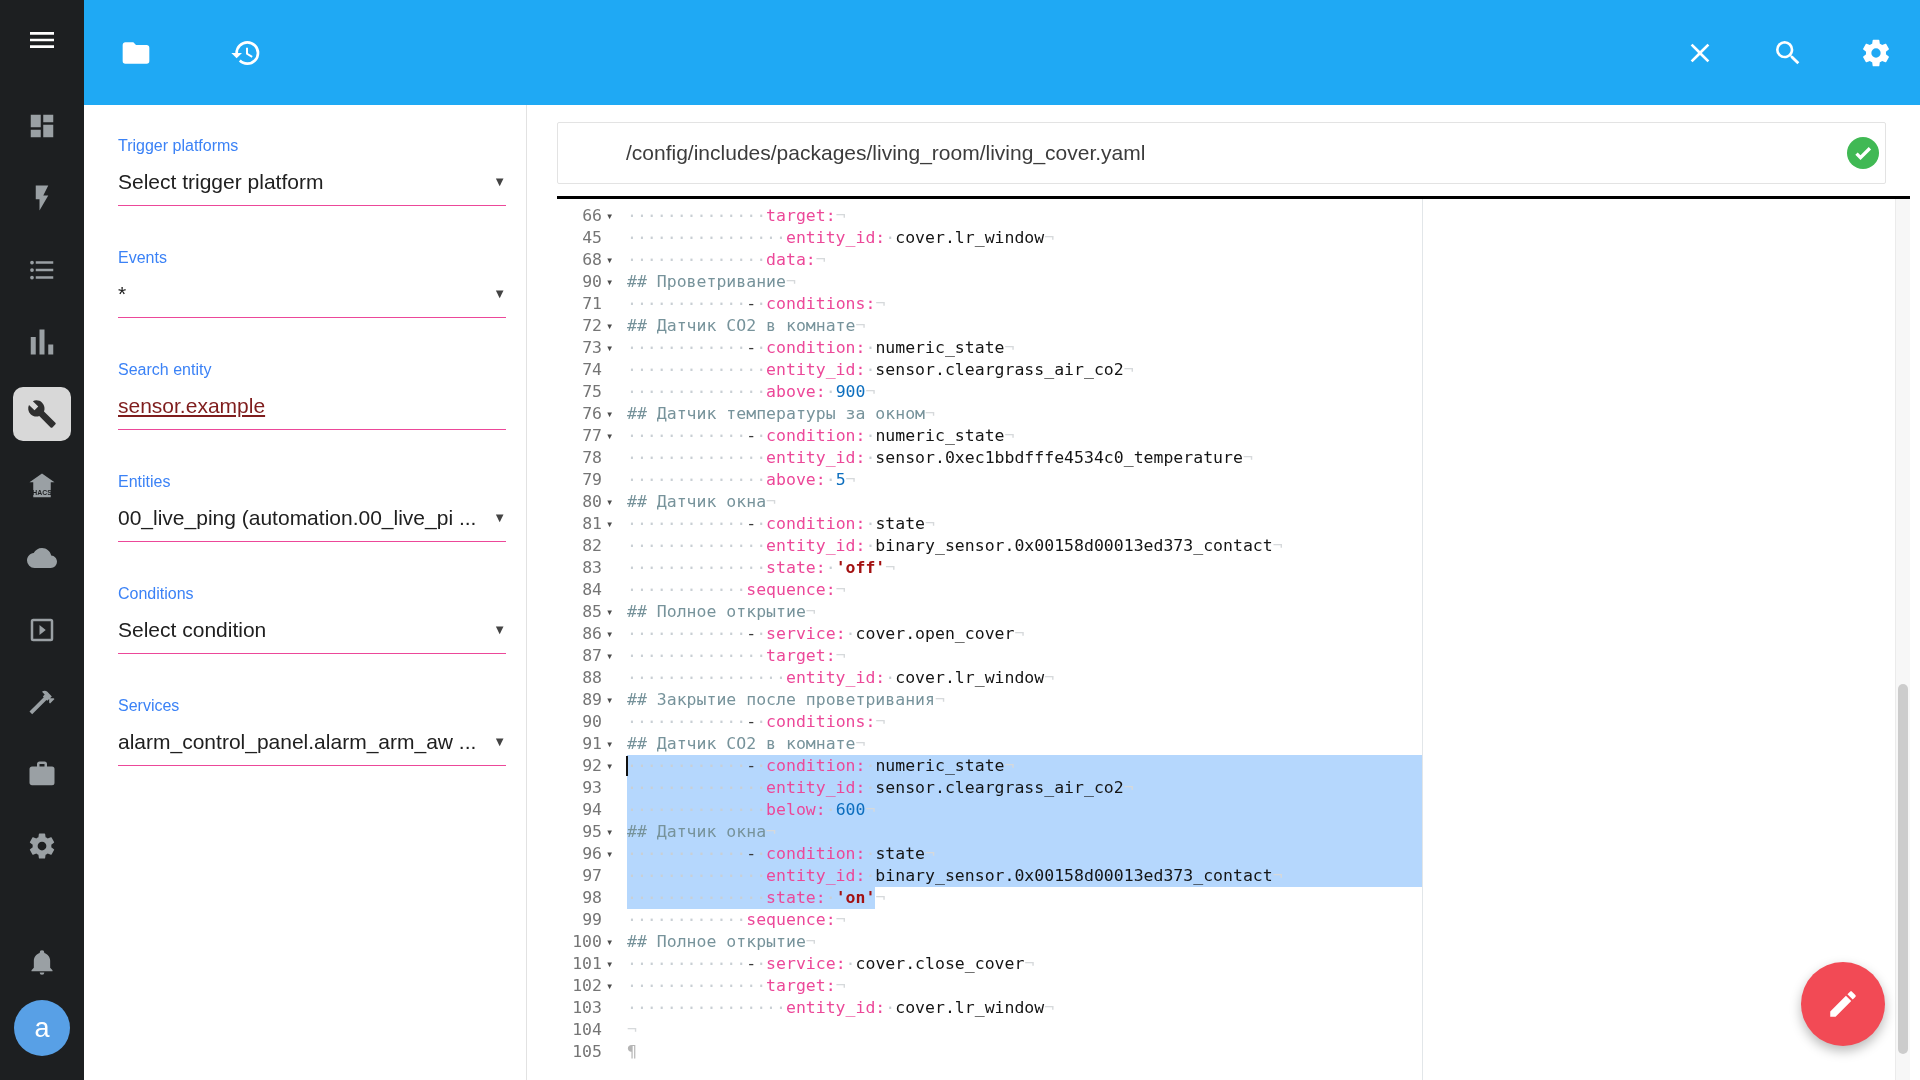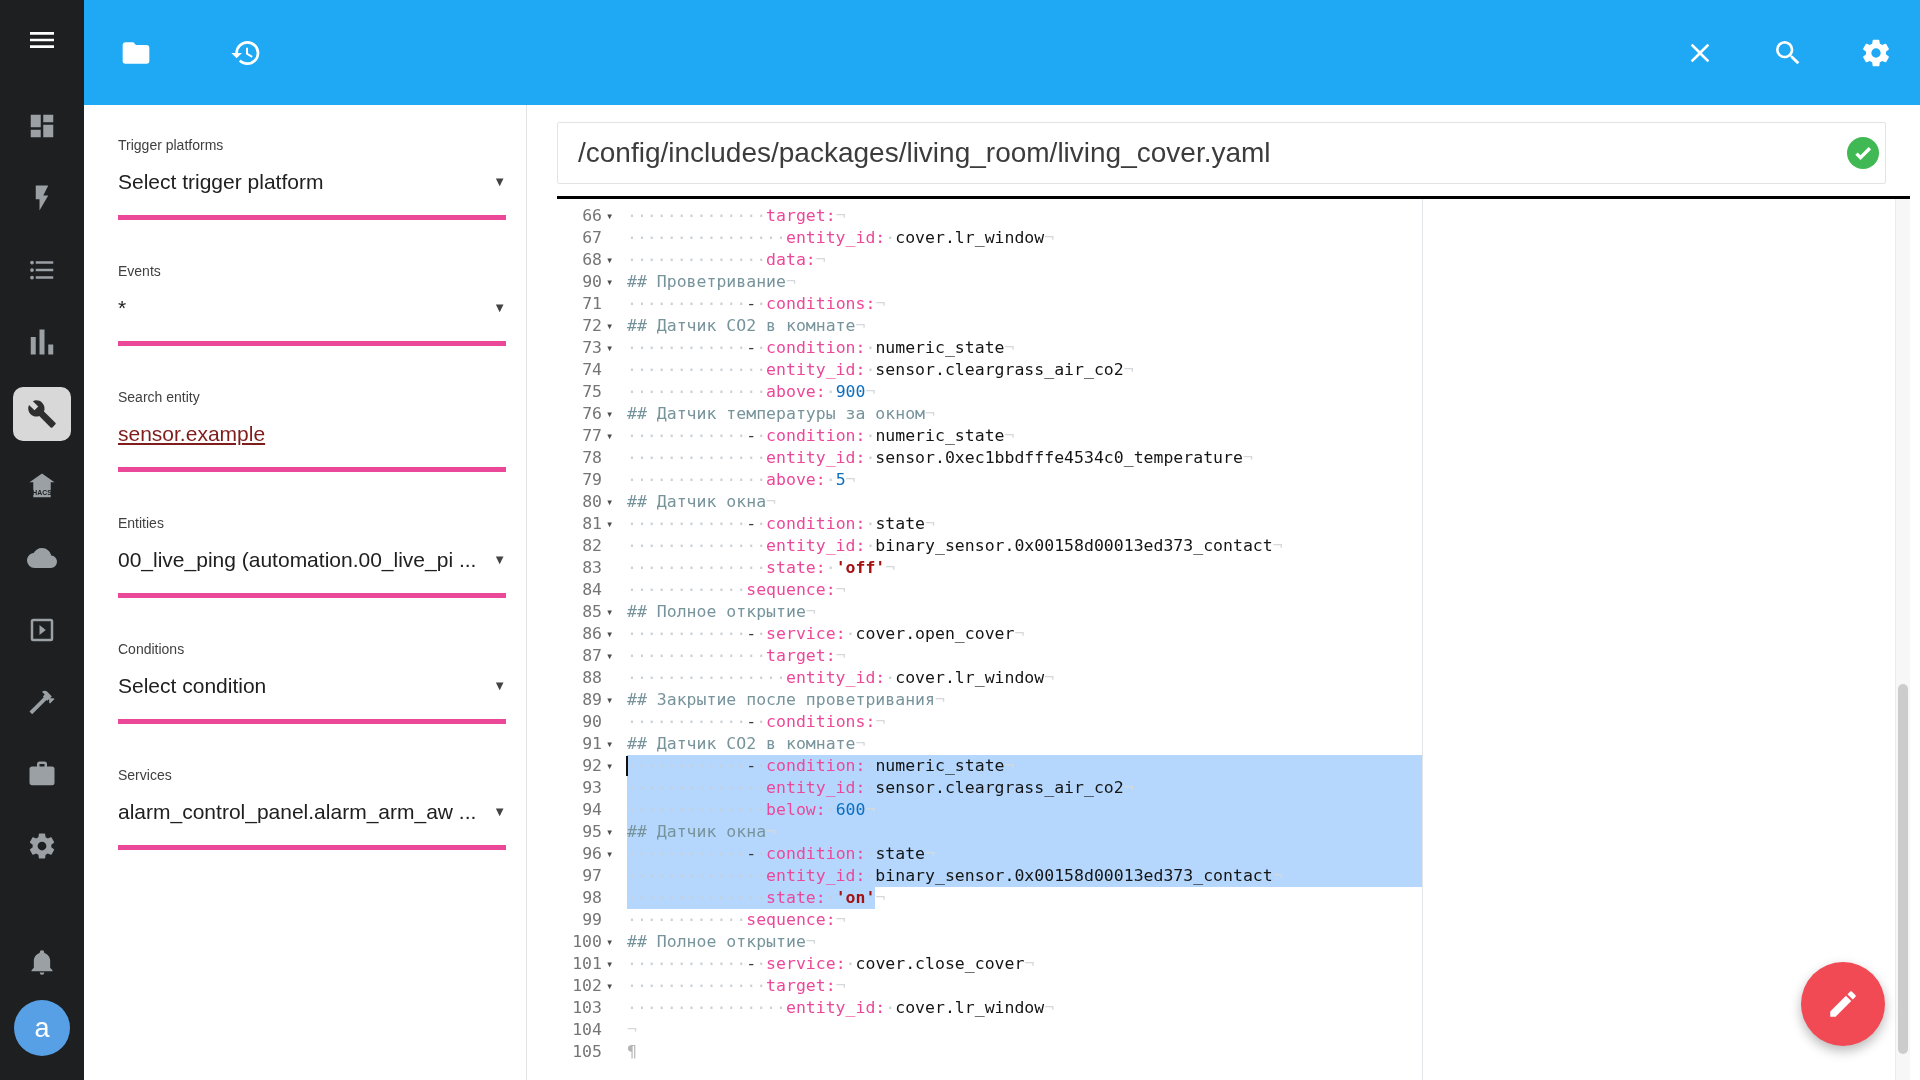--- a/index.html
+++ b/index.html
@@ -30,33 +30,33 @@
   .tb-right{display:flex;align-items:center;gap:56px;margin-left:auto;}
   .tb-btn{background:none;border:none;color:#fff;cursor:pointer;padding:0;display:flex;}
 
   
   .main{position:absolute;left:84px;top:105px;right:0;bottom:0;display:flex;}
 
   
   .left-panel{width:443px;box-sizing:border-box;border-right:1px solid #e2e2e2;
     padding:31px 20px 0 34px;background:#fff;flex:none;}
   .field{margin-bottom:42px;}
-  .flabel{font-size:14px;line-height:19px;color:#404040;margin-bottom:14px;}
+  .flabel{font-size:16px;line-height:19px;color:#3b82f6;margin-bottom:14px;}
   .fvalue{display:flex;align-items:flex-start;font-size:21px;line-height:26px;color:#202020;
-    padding-bottom:20px;border-bottom:5px solid #ec4899;cursor:pointer;}
+    padding-bottom:10px;border-bottom:1px solid #ec4899;cursor:pointer;}
   .fvalue .txt{flex:1;white-space:nowrap;overflow:hidden;}
   .fvalue .txt.placeholder{color:#7f1d1d;text-decoration:underline;}
   .fvalue .caret{font-size:13px;color:#444;margin-left:8px;flex:none;}
 
   
   .editor-panel{flex:1;position:relative;display:flex;flex-direction:column;
     padding:17px 0 0 30px;box-sizing:border-box;min-width:0;}
   .path-card{height:62px;margin-right:34px;border:1px solid #e3e3e3;border-radius:2px;background:#fff;
     display:flex;align-items:center;padding:0 4px 0 20px;box-sizing:border-box;flex:none;}
-  .path-text{flex:1;font-size:28px;color:#3c3c3c;white-space:nowrap;overflow:hidden;}
+  .path-text{flex:1;font-size:21px;color:#3c3c3c;white-space:nowrap;overflow:hidden;margin-left:48px;}
   .save-ok{width:32px;height:32px;border-radius:50%;background:#40b954;display:flex;
     align-items:center;justify-content:center;margin-right:2px;flex:none;}
 
   
   .editor{flex:1;margin-top:12px;margin-right:10px;border-top:3px solid #000000;position:relative;
     overflow:hidden;padding-top:6px;background:#fff;
     font-family:"DejaVu Sans Mono", monospace;font-size:16.5px;line-height:22px;}
   .ruler{position:absolute;top:0;bottom:0;left:calc(70px + 80ch);width:0;border-left:1px solid #e2e6e9;}
   .code-line{display:flex;height:22px;line-height:22px;white-space:pre;min-width:0;}
   .ln{width:45px;text-align:right;color:#757575;flex:none;}
@@ -269,21 +269,21 @@
           <svg viewBox="0 0 24 24" width="20" height="20" fill="#fff">
               <path d="M9,20.42L2.79,14.21L5.62,11.38L9,14.77L18.88,4.88L21.71,7.71L9,20.42Z"></path>
             </svg>
         </span>
       </div>
 
       <div class="editor">
         <div class="ruler"></div>
         <div class="lines">
             <div class="code-line"><span class="ln">66</span><span class="fold">▾</span><span class="code"><span class="tk-ws">··············</span><span class="tk-key">target:</span><span class="tk-eol">¬</span></span></div>
-            <div class="code-line"><span class="ln">67</span><span class="fold"></span><span class="code"><span class="tk-ws">················</span><span class="tk-key">entity_id:</span><span class="tk-ws">·</span><span class="tk-val">cover.lr_window</span><span class="tk-eol">¬</span></span></div>
+            <div class="code-line"><span class="ln">45</span><span class="fold"></span><span class="code"><span class="tk-ws">················</span><span class="tk-key">entity_id:</span><span class="tk-ws">·</span><span class="tk-val">cover.lr_window</span><span class="tk-eol">¬</span></span></div>
             <div class="code-line"><span class="ln">68</span><span class="fold">▾</span><span class="code"><span class="tk-ws">··············</span><span class="tk-key">data:</span><span class="tk-eol">¬</span></span></div>
             <div class="code-line"><span class="ln">90</span><span class="fold">▾</span><span class="code"><span class="tk-com">## Проветривание</span><span class="tk-eol">¬</span></span></div>
             <div class="code-line"><span class="ln">71</span><span class="fold"></span><span class="code"><span class="tk-ws">············</span><span class="tk-dash">-</span><span class="tk-ws">·</span><span class="tk-key">conditions:</span><span class="tk-eol">¬</span></span></div>
             <div class="code-line"><span class="ln">72</span><span class="fold">▾</span><span class="code"><span class="tk-com">## Датчик CO2 в комнате</span><span class="tk-eol">¬</span></span></div>
             <div class="code-line"><span class="ln">73</span><span class="fold">▾</span><span class="code"><span class="tk-ws">············</span><span class="tk-dash">-</span><span class="tk-ws">·</span><span class="tk-key">condition:</span><span class="tk-ws">·</span><span class="tk-val">numeric_state</span><span class="tk-eol">¬</span></span></div>
             <div class="code-line"><span class="ln">74</span><span class="fold"></span><span class="code"><span class="tk-ws">··············</span><span class="tk-key">entity_id:</span><span class="tk-ws">·</span><span class="tk-val">sensor.cleargrass_air_co2</span><span class="tk-eol">¬</span></span></div>
             <div class="code-line"><span class="ln">75</span><span class="fold"></span><span class="code"><span class="tk-ws">··············</span><span class="tk-key">above:</span><span class="tk-ws">·</span><span class="tk-num">900</span><span class="tk-eol">¬</span></span></div>
             <div class="code-line"><span class="ln">76</span><span class="fold">▾</span><span class="code"><span class="tk-com">## Датчик температуры за окном</span><span class="tk-eol">¬</span></span></div>
             <div class="code-line"><span class="ln">77</span><span class="fold">▾</span><span class="code"><span class="tk-ws">············</span><span class="tk-dash">-</span><span class="tk-ws">·</span><span class="tk-key">condition:</span><span class="tk-ws">·</span><span class="tk-val">numeric_state</span><span class="tk-eol">¬</span></span></div>
             <div class="code-line"><span class="ln">78</span><span class="fold"></span><span class="code"><span class="tk-ws">··············</span><span class="tk-key">entity_id:</span><span class="tk-ws">·</span><span class="tk-val">sensor.0xec1bbdfffe4534c0_temperature</span><span class="tk-eol">¬</span></span></div>

